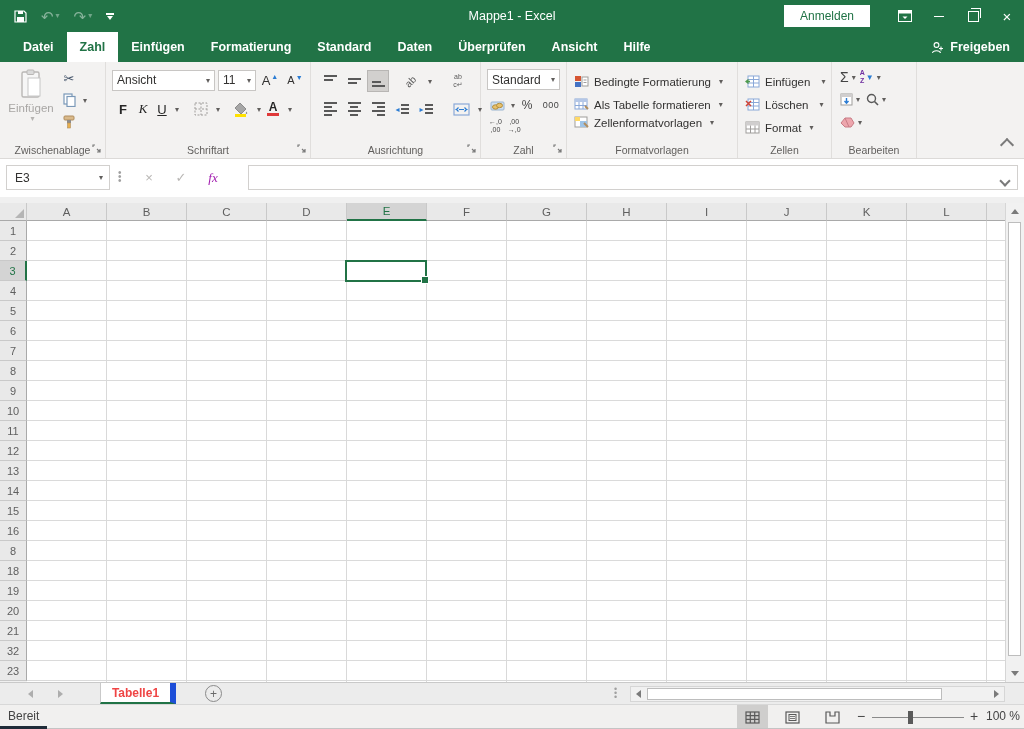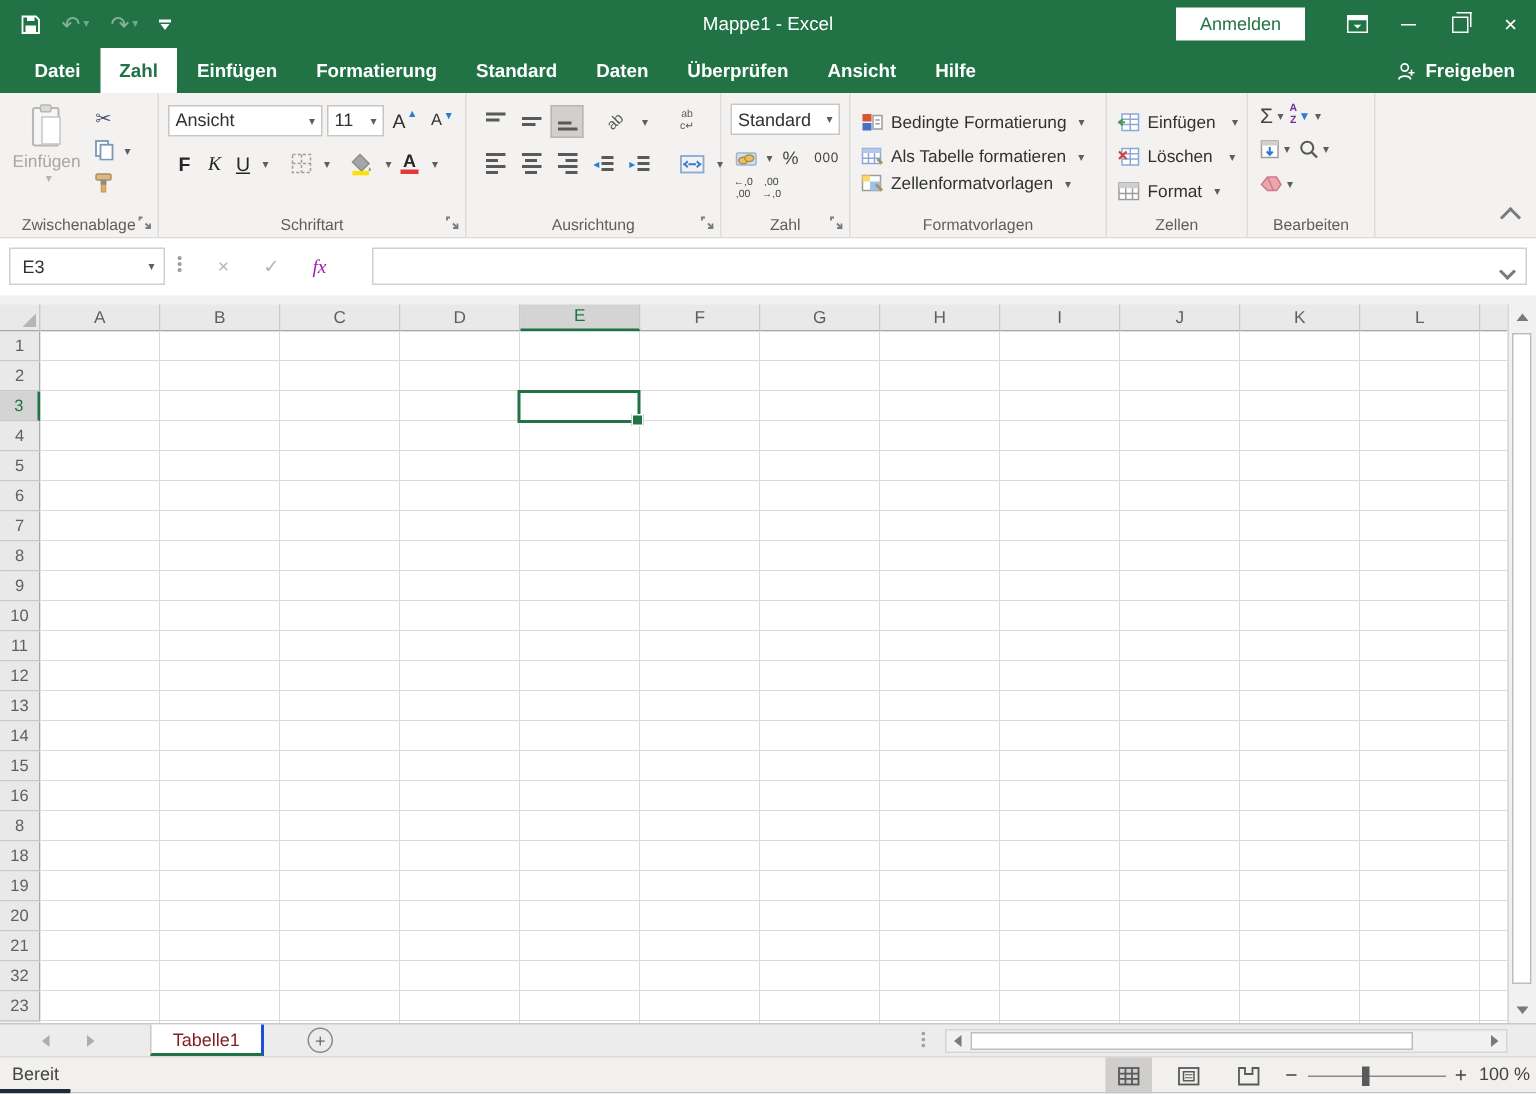--- a/index.html
+++ b/index.html
@@ -73,21 +73,21 @@
   .vscroll{position:absolute;right:0;top:6px;width:19px;height:479px;background:#f1f1f1;border-left:1px solid #d6d6d6;box-sizing:border-box;}
   .vs-btn{position:absolute;left:0;width:18px;height:17px;background:#f1f1f1;display:flex;align-items:center;justify-content:center;}
   .tri-up{width:0;height:0;border-left:4px solid transparent;border-right:4px solid transparent;border-bottom:5px solid #7a7a7a;}
   .tri-down{width:0;height:0;border-left:4px solid transparent;border-right:4px solid transparent;border-top:5px solid #7a7a7a;}
   .tri-left{width:0;height:0;border-top:4px solid transparent;border-bottom:4px solid transparent;border-right:5px solid #7a7a7a;}
   .tri-right{width:0;height:0;border-top:4px solid transparent;border-bottom:4px solid transparent;border-left:5px solid #7a7a7a;}
   .vs-thumb{position:absolute;left:2px;top:19px;width:13px;height:434px;background:#fff;border:1px solid #bdbdbd;box-sizing:border-box;}
   
   .sheetbar{position:absolute;left:0;top:682px;width:1024px;height:22px;background:#ececec;border-top:1px solid #c9c9c9;box-sizing:border-box;}
   .snav{position:absolute;top:0;height:21px;display:flex;align-items:center;justify-content:center;width:30px;opacity:.55;}
-  .stab{position:absolute;left:100px;top:0;height:21px;width:76px;background:#fff;border-left:1px solid #c9c9c9;border-right:2px solid #1d4ed8;border-bottom:2px solid #217346;box-sizing:border-box;display:flex;align-items:center;justify-content:center;color:#7f1d1d;font-weight:normal;font-size:12px;}
+  .stab{position:absolute;left:100px;top:0;height:21px;width:76px;background:#fff;border-left:1px solid #c9c9c9;border-right:6px solid #1d4ed8;border-bottom:2px solid #217346;box-sizing:border-box;display:flex;align-items:center;justify-content:center;color:#ef4444;font-weight:bold;font-size:12px;}
   .addsheet{position:absolute;left:205px;top:2px;width:17px;height:17px;border:1px solid #8a8a8a;border-radius:50%;color:#6a6a6a;display:flex;align-items:center;justify-content:center;font-size:12px;line-height:1;box-sizing:border-box;}
   .hdots{position:absolute;left:614px;top:4px;color:#a0a0a0;font-size:9px;line-height:4px;}
   .hscroll{position:absolute;left:630px;top:3px;width:375px;height:16px;background:#f1f1f1;border:1px solid #d6d6d6;box-sizing:border-box;}
   .hs-btn{position:absolute;top:0;width:15px;height:14px;display:flex;align-items:center;justify-content:center;}
   .hs-thumb{position:absolute;left:16px;top:1px;width:295px;height:12px;background:#fff;border:1px solid #bdbdbd;box-sizing:border-box;}
   
   .statusbar{position:absolute;left:0;top:704px;width:1024px;height:25px;background:#f1f0ef;border-top:1px solid #d8d8d8;box-sizing:border-box;font-size:12px;color:#444;}
   .status-text{position:absolute;left:8px;top:4px;}
   .viewbtn{position:absolute;top:0;width:31px;height:24px;display:flex;align-items:center;justify-content:center;}
   .viewbtn.on{background:#cfcecd;}

